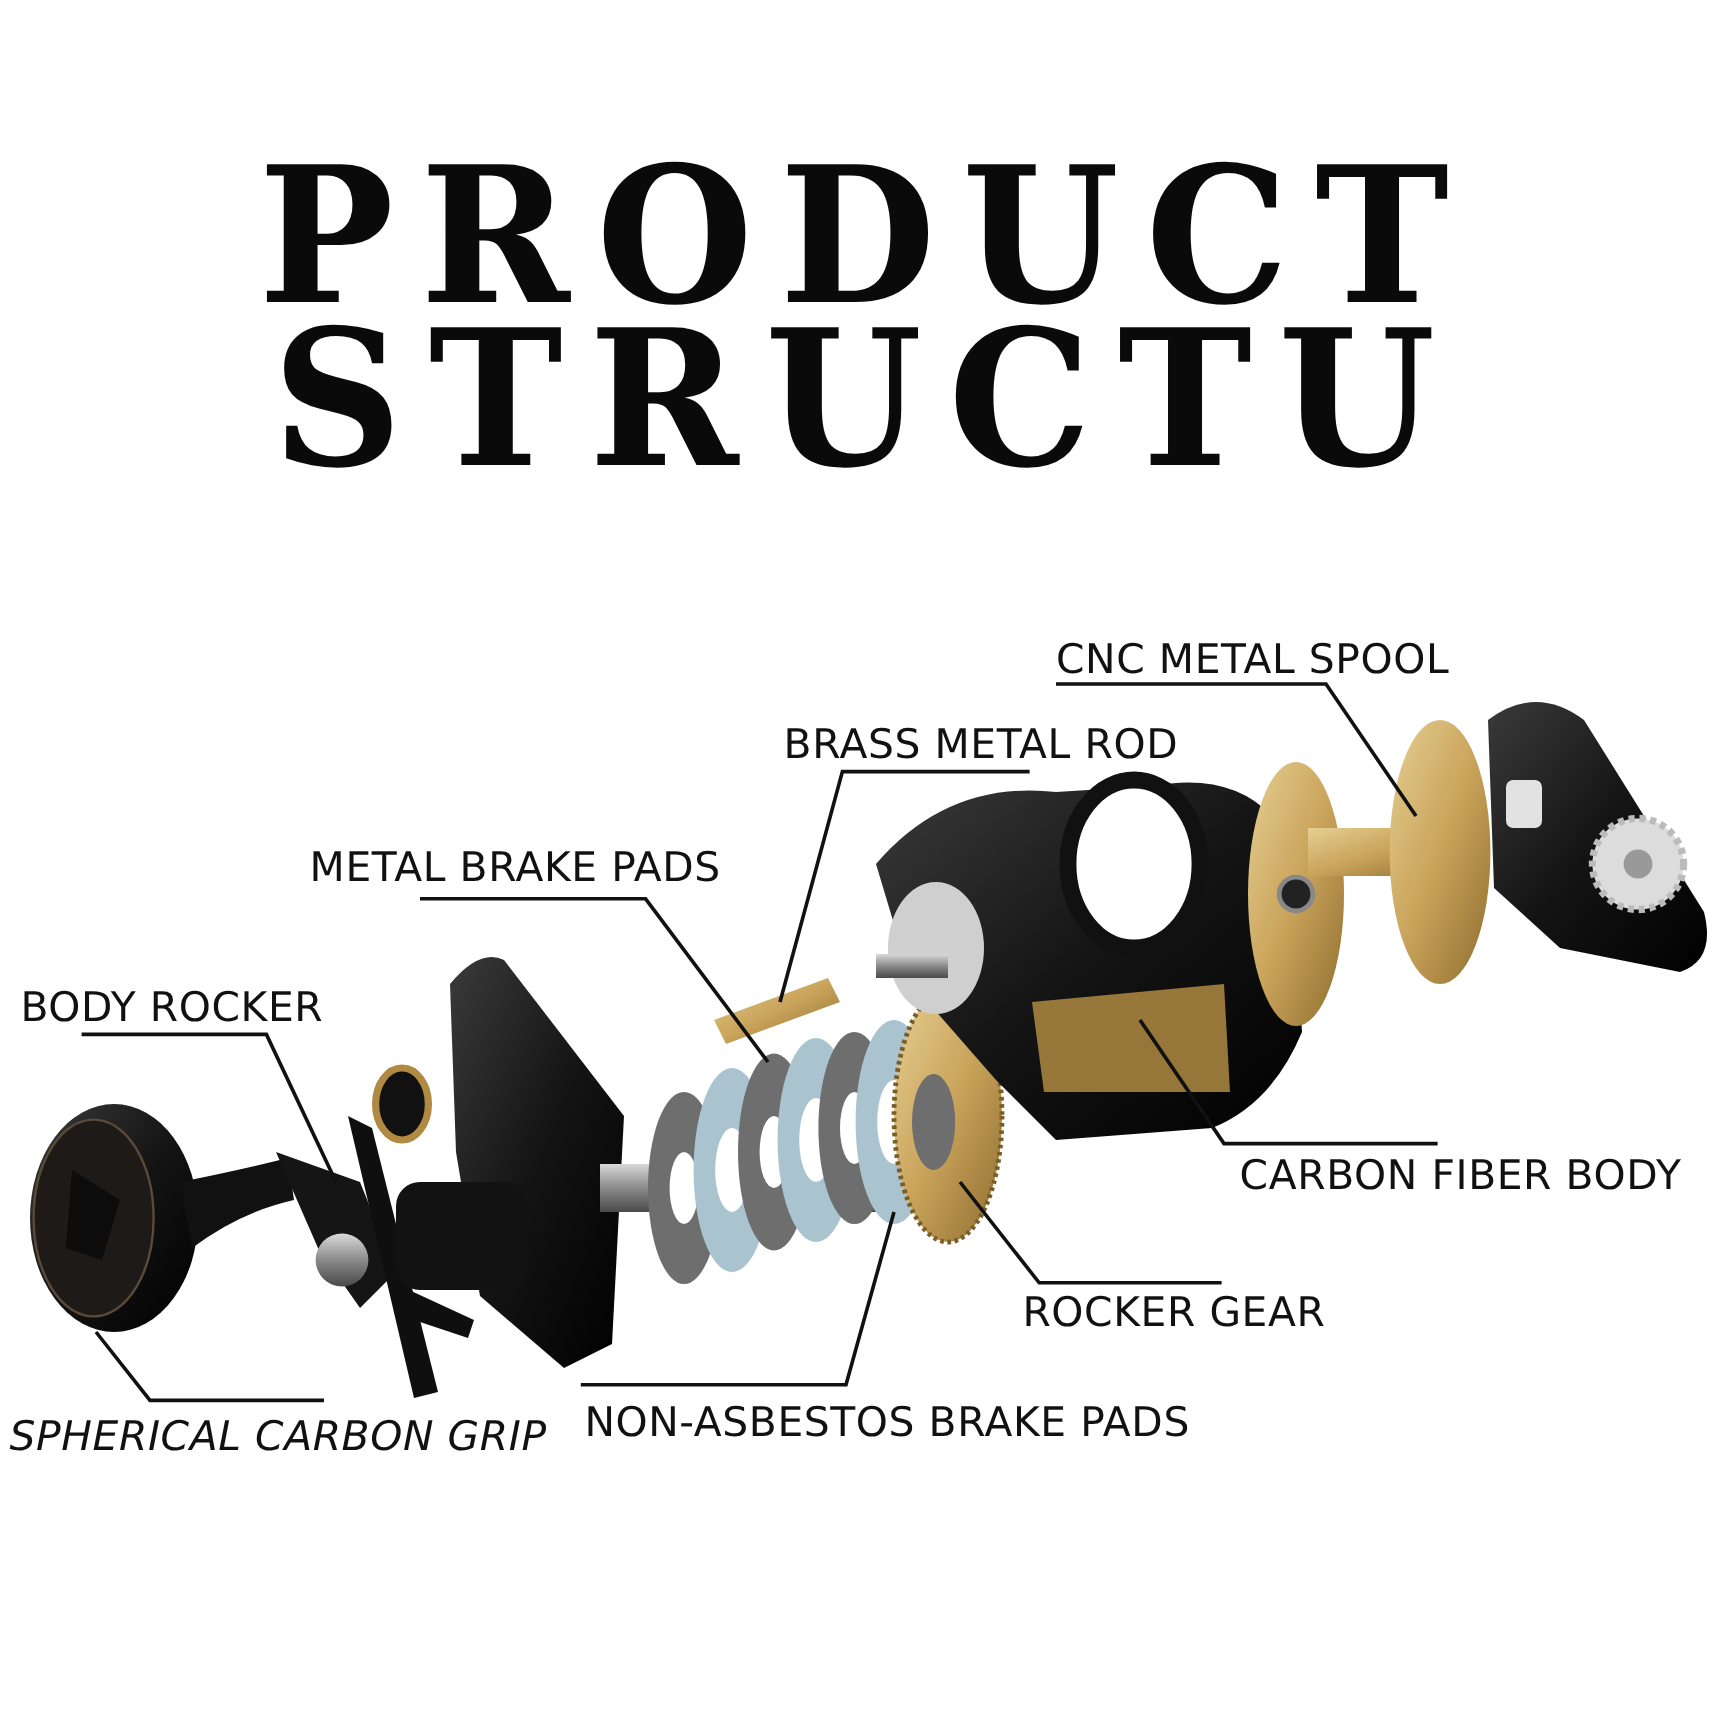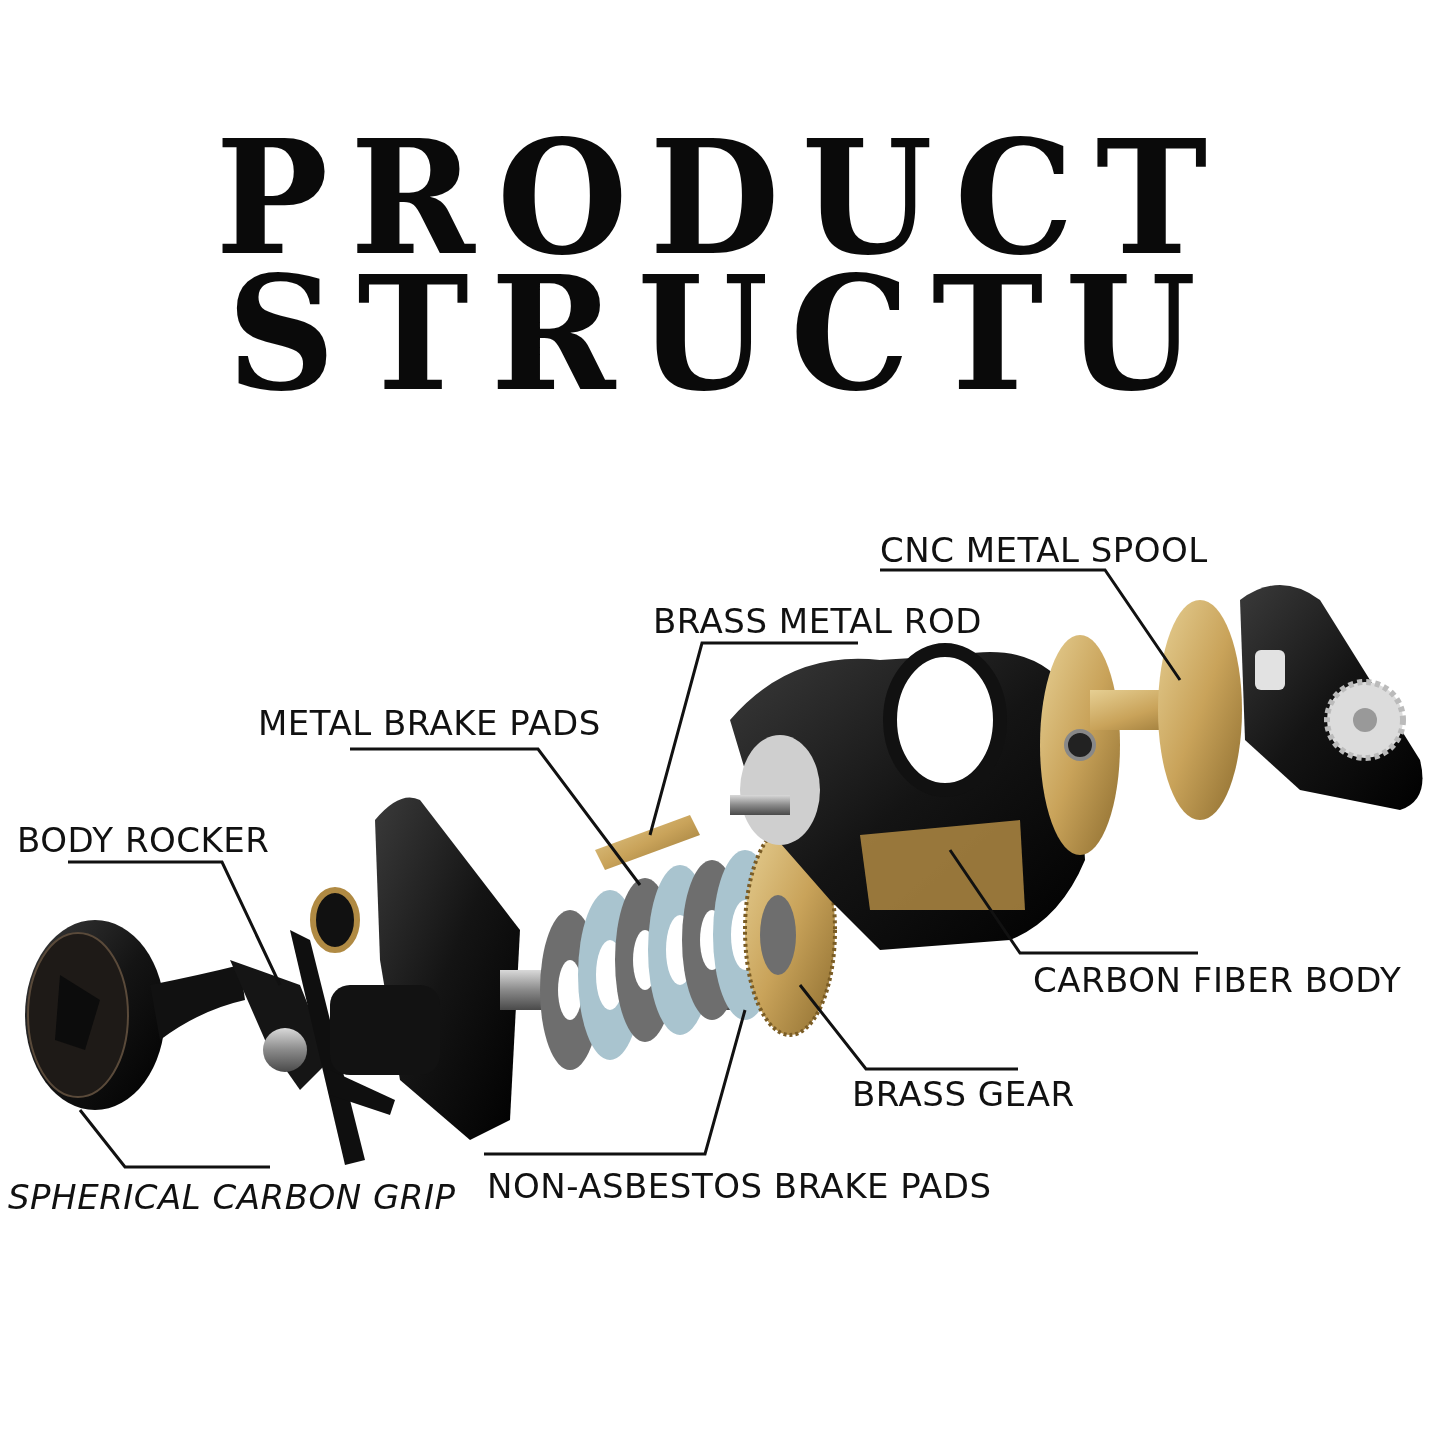--- a/index.html
+++ b/index.html
@@ -130,15 +130,15 @@
 
     <polyline points="484,1154 705,1154 745,1010"></polyline>
   </g>
 </svg>
 
 <div class="label" style="left:880px; top:533px;">CNC METAL SPOOL</div>
 <div class="label" style="left:653px; top:604px;">BRASS METAL ROD</div>
 <div class="label" style="left:258px; top:706px;text-align:right;">METAL BRAKE PADS</div>
 <div class="label" style="left:17px; top:823px;">BODY ROCKER</div>
 <div class="label" style="left:1033px; top:963px;">CARBON FIBER BODY</div>
-<div class="label" style="left:852px; top:1077px;">BRASS GEAR</div>
+<div class="label" style="left:852px; top:1077px;">ROCKER GEAR</div>
 <div class="label" style="left:8px; top:1180px;font-style:italic;">SPHERICAL CARBON GRIP</div>
 <div class="label" style="left:487px; top:1169px;">NON-ASBESTOS BRAKE PADS</div>
 
 </body></html>

